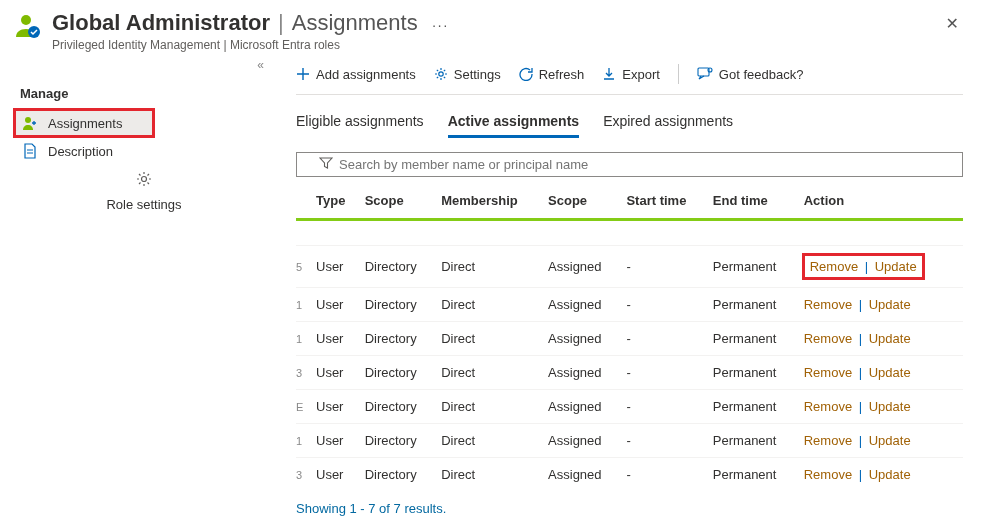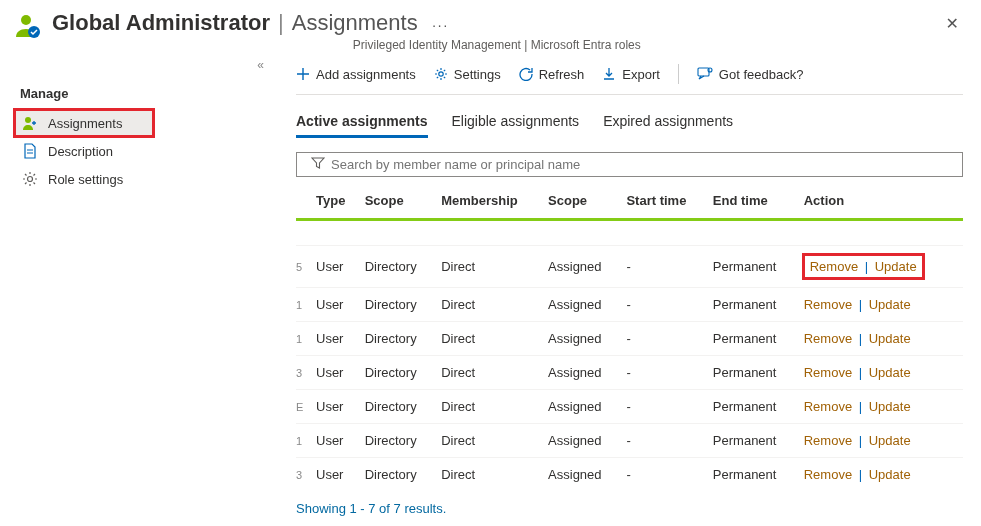--- a/index.html
+++ b/index.html
@@ -1,20 +1,20 @@
 <!DOCTYPE html>
 <html><head>
   <meta charset="utf-8">
   <style>
     * { box-sizing: border-box; margin: 0; padding: 0; }
     body { font-family: "Segoe UI", Arial, sans-serif; font-size: 13px; color: #323130; background: #fff; width: 981px; height: 526px; overflow: hidden; }
     .page { display: flex; flex-direction: column; height: 100%; padding: 10px 18px 10px 14px; }
     .header-row { display: flex; align-items: flex-start; }
     .header-icon { margin-right: 10px; margin-top: 2px; }
-    .header-titles { flex: 1; text-align: center; }
+    .header-titles { flex: 1; }
     .title-line { display: flex; align-items: baseline; gap: 8px; }
     .title-main { font-size: 22px; font-weight: 600; }
     .title-sep { font-size: 22px; color: #888; font-weight: 300; }
     .title-sub { font-size: 22px; font-weight: 400; color: #555; }
     .title-dots { font-size: 14px; color: #555; margin-left: 6px; letter-spacing:1px; cursor:pointer; }
     .breadcrumb { font-size: 12px; color: #605e5c; margin-top: 2px; }
     .close-x { font-size: 16px; color: #555; cursor: pointer; padding: 4px; }
     .body-row { display: flex; flex: 1; min-height: 0; margin-top: 6px; }
     .sidebar { width: 270px; flex-shrink: 0; padding-right: 10px; position: relative; }
     .collapse-btn { position: absolute; top: 0; right: 20px; font-size: 12px; color: #888; cursor: pointer; }
@@ -25,21 +25,21 @@
     .highlight-red { outline: 3px solid #e3262e; outline-offset: -2px; }
     .content { flex: 1; min-width: 0; display: flex; flex-direction: column; padding-left: 12px; }
     .toolbar { display: flex; align-items: center; gap: 18px; padding: 6px 0 10px; border-bottom: 1px solid #e1dfdd; }
     .tool-item { display: flex; align-items: center; gap: 6px; color: #323130; cursor: pointer; font-size: 13px; }
     .tool-item .ticon { color:#0067b8; display:inline-flex; }
     .tool-sep { width:1px; height:20px; background:#ccc; }
     .tabs { display: flex; gap: 24px; margin-top: 12px; padding-bottom: 4px; }
     .tab { font-size: 14px; padding: 6px 0; cursor: pointer; color:#323130; }
     .tab.active { border-bottom: 3px solid #0067b8; font-weight:600; }
     .search-wrap { margin-top: 10px; }
-    .search-box { display:flex; align-items:center; border:1px solid #8a8886; padding:3px 14px; gap:6px; }
+    .search-box { display:flex; align-items:center; border:1px solid #8a8886; padding:3px 22px; gap:6px; }
     .search-box input { border:none; outline:none; flex:1; font-size:13px; font-family:inherit; color:#605e5c; }
     .table-wrap { flex:1; min-height:0; overflow-x:hidden; overflow-y:hidden; margin-top:6px; position:relative; }
     table { width:100%; border-collapse:collapse; font-size:13px; }
     thead th { text-align:left; font-weight:600; padding: 10px 10px 10px 0; border-bottom:3px solid #84cc16; color:#323130; }
     tbody td { padding: 9px 10px 9px 0; border-bottom:1px solid #f3f2f1; white-space:nowrap; }
     tbody tr:first-child td { border-top:1px solid #f3f2f1; }
     .col-tiny { width:20px; color:#888; font-size:11px; }
     .action-link { color:#a16207; cursor:pointer; }
     .action-sep { color:#0067b8; margin:0 3px; }
     .row-highlight .action-cell-inner { outline:3px solid #e3262e; outline-offset:-1px; padding:4px 6px; display:inline-block; }
@@ -88,21 +88,21 @@
           </div>
           <div class="nav-item" style="width: auto;">
             <span class="nav-icon">
               <svg width="16" height="16" viewBox="0 0 16 16">
                 <path d="M3 1h7l3 3v11H3z" fill="none" stroke="#0067b8" stroke-width="1.2"></path>
                 <path d="M5 7h6M5 10h6" stroke="#0067b8" stroke-width="1.1"></path>
               </svg>
             </span>
             <span>Description</span>
           </div>
-          <div class="nav-item" style="width: auto;">
+          <div class="nav-item" style="width: auto; flex-direction: column;">
             <span class="nav-icon">
               <svg width="16" height="16" viewBox="0 0 16 16">
                 <circle cx="8" cy="8" r="2.5" fill="none" stroke="#605e5c" stroke-width="1.2"></circle>
                 <path d="M8 1v2M8 13v2M1 8h2M13 8h2M3 3l1.5 1.5M11.5 11.5L13 13M3 13l1.5-1.5M11.5 4.5L13 3" stroke="#605e5c" stroke-width="1.2"></path>
               </svg>
             </span>
             <span>Role settings</span>
           </div>
         </div>
     </div>
@@ -150,22 +150,22 @@
                 <rect x="1" y="1" width="11" height="8" rx="1" fill="none" stroke="#0067b8" stroke-width="1.1"></rect>
                 <path d="M4 9l-2 3 5-3" fill="none" stroke="#0067b8" stroke-width="1.1"></path>
                 <circle cx="13" cy="3" r="2" fill="none" stroke="#0067b8" stroke-width="1.1"></circle>
               </svg>
             </span>
           <span>Got feedback?</span>
         </div>
       </div>
 
       <div class="tabs" id="tabs-row">
+          <span class="tab">Eligible assignments</span>
           <span class="tab active">Active assignments</span>
-          <span class="tab">Eligible assignments</span>
           <span class="tab">Expired assignments</span>
         </div>
 
       <div class="search-wrap">
         <div class="search-box">
           <span><svg width="14" height="14" viewBox="0 0 14 14">
                 <path d="M1 2h12l-4.5 5v5l-3-1.5V7z" fill="none" stroke="#605e5c" stroke-width="1.1"></path>
               </svg></span>
           <input type="text" placeholder="Search by member name or principal name" style="">
         </div>

